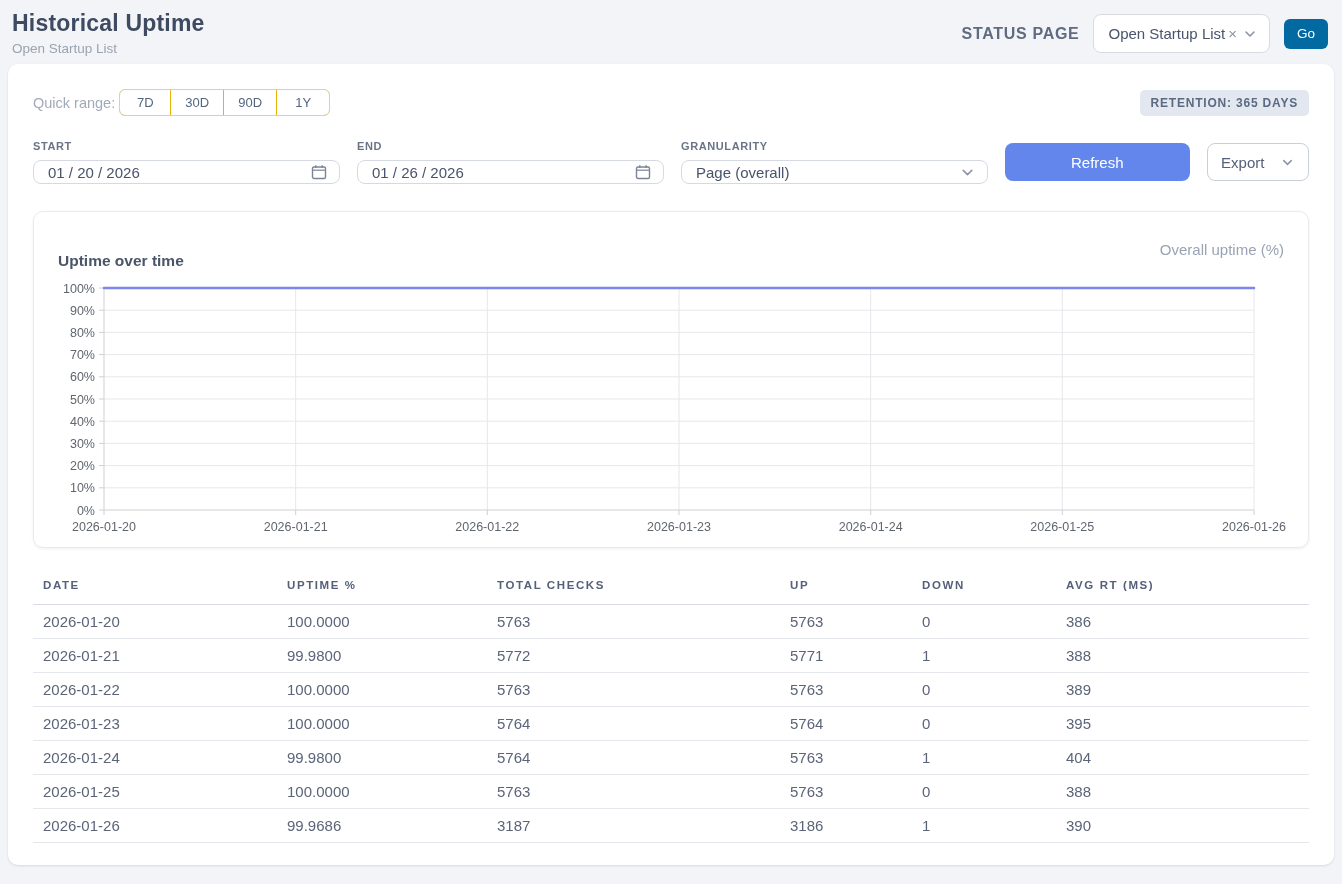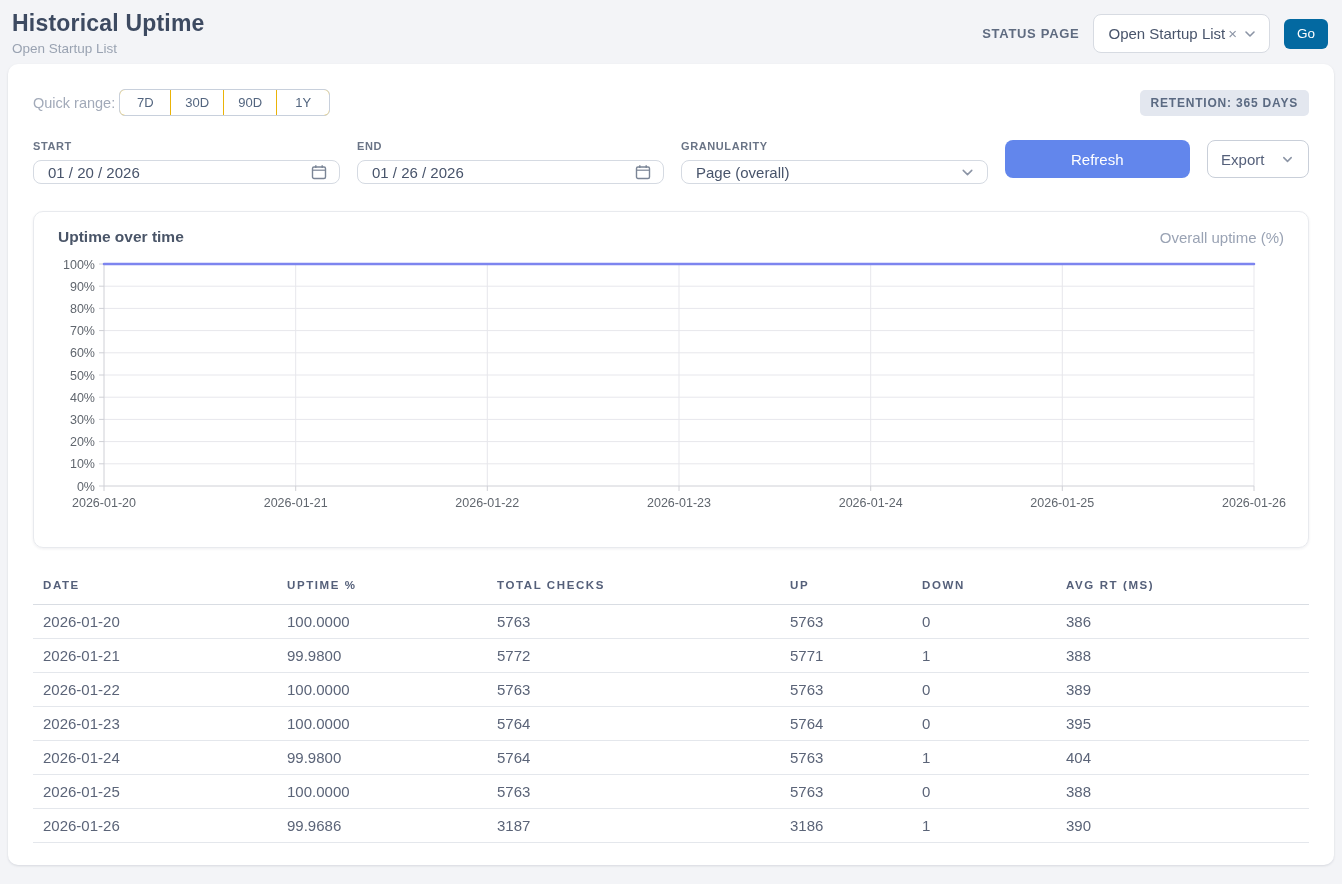--- a/index.html
+++ b/index.html
@@ -12,21 +12,21 @@
   }
   
   .page-header {
     display: flex; justify-content: space-between; align-items: flex-start;
     padding: 10px 14px 8px 12px;
   }
   .page-title { font-size: 23px; font-weight: 700; color: #3d4a61; letter-spacing: .2px; }
   .page-subtitle { font-size: 13.5px; color: #9aa3b2; margin-top: 4px; }
   .header-right { display: flex; align-items: center; gap: 14px; margin-top: 4px; }
   .status-page-label {
-    font-size: 13px; font-weight: 700; color: #5f6b80;
+    font-size: 16px; font-weight: 700; color: #5f6b80;
     letter-spacing: .7px; text-transform: uppercase;
   }
   .status-select {
     display: flex; align-items: center; gap: 6px;
     background: #fff; border: 1px solid #d7dbe2; border-radius: 8px;
     height: 39px; padding: 0 12px 0 14px; min-width: 168px;
     font-size: 15px; color: #48546b; cursor: pointer;
   }
   .clear-x { color: #8b94a5; font-size: 15px; margin-left: -3px; }
   .chev { color: #8b94a5; display: inline-flex; }
@@ -50,21 +50,21 @@
     background: #fff; border: none; border-left: 1px solid #eab308;
     font-size: 13px; color: #53657f; padding: 5px 0; width: 53px; cursor: pointer;
     font-family: inherit;
   }
   .seg button:first-child { border-left: none; width: 50px; }
   .retention-badge {
     background: #e3e7ef; color: #5b6a82; font-size: 12px; font-weight: 700;
     letter-spacing: .8px; border-radius: 5px; padding: 6px 11px; text-transform: uppercase;
   }
   
-  .filters { display: flex; align-items: flex-start; gap: 17px; margin-top: 24px; }
+  .filters { display: flex; align-items: center; gap: 17px; margin-top: 24px; }
   .field { display: flex; flex-direction: column; }
   .field-label {
     font-size: 11px; font-weight: 700; color: #6a7486; letter-spacing: .6px;
     text-transform: uppercase; margin-bottom: 8px;
   }
   .date-input, .select-input {
     display: flex; align-items: center; justify-content: space-between;
     border: 1px solid #d5dae2; border-radius: 8px; background: #fff;
     height: 24px; padding: 0 12px 0 14px; font-size: 15px; color: #48546b;
   }
@@ -80,21 +80,21 @@
     width: 106px; height: 38px; font-size: 15px; color: #55607a; cursor: pointer;
     display: flex; align-items: center; justify-content: center; gap: 17px; font-family: inherit;
   }
   
   .chart-card {
     margin-top: 27px; border: 1px solid #e8eaee; border-radius: 10px;
     box-shadow: 0 1px 3px rgba(25,35,60,.07);
     padding: 16px 24px 10px 24px; height: 337px;
   }
   .chart-head { display: flex; justify-content: space-between; align-items: center; }
-  .chart-title { font-size: 15.5px; font-weight: 700; color: #4a5568; }
+  .chart-title { font-size: 15.5px; font-weight: 700; color: #4a5568; margin-top: 24px; }
   .chart-legend { font-size: 15px; color: #9aa3b4; }
   .chart-svg-wrap { margin-top: 6px; }
   
   .uptime-table { width: 100%; border-collapse: collapse; margin-top: 23px; }
   .uptime-table th {
     text-align: left; font-size: 11.5px; font-weight: 700; color: #55607a;
     letter-spacing: 1.6px; text-transform: uppercase;
     padding: 8px 10px 13px 10px; border-bottom: 1px solid #d9dde3;
   }
   .uptime-table td {

